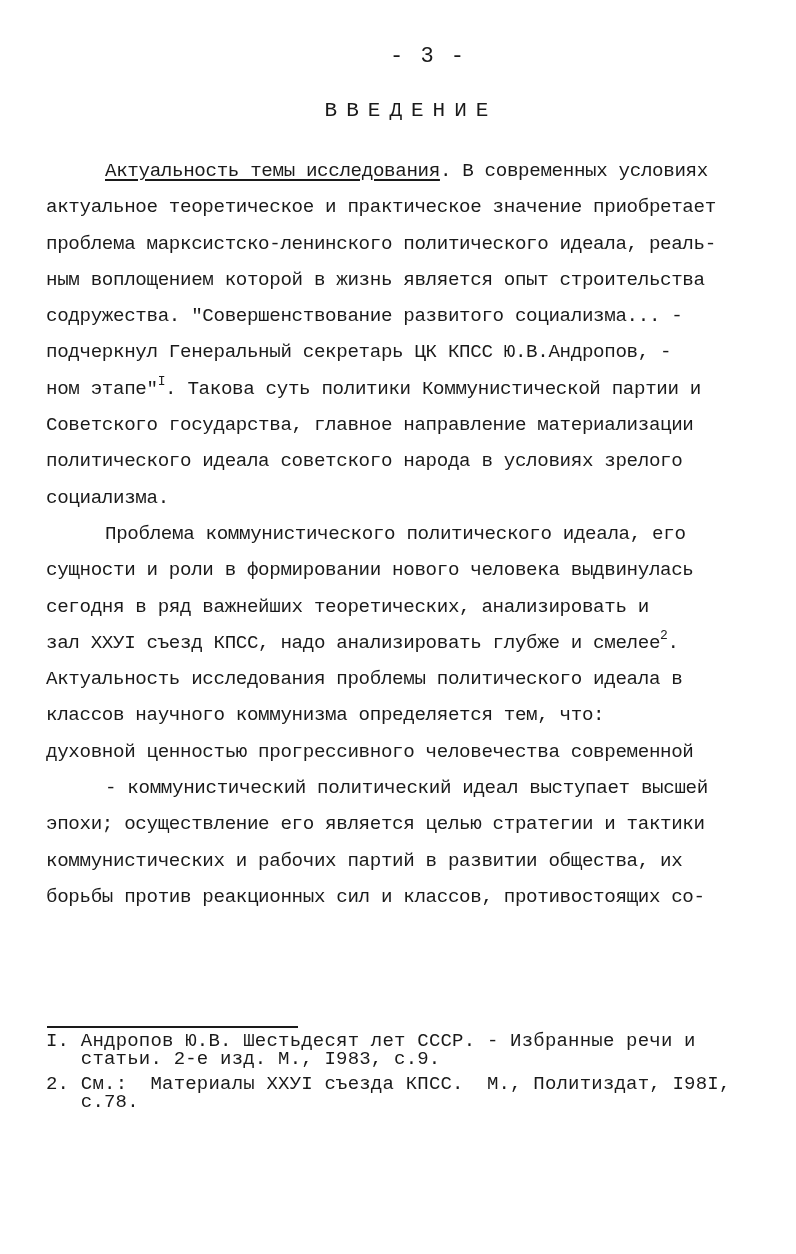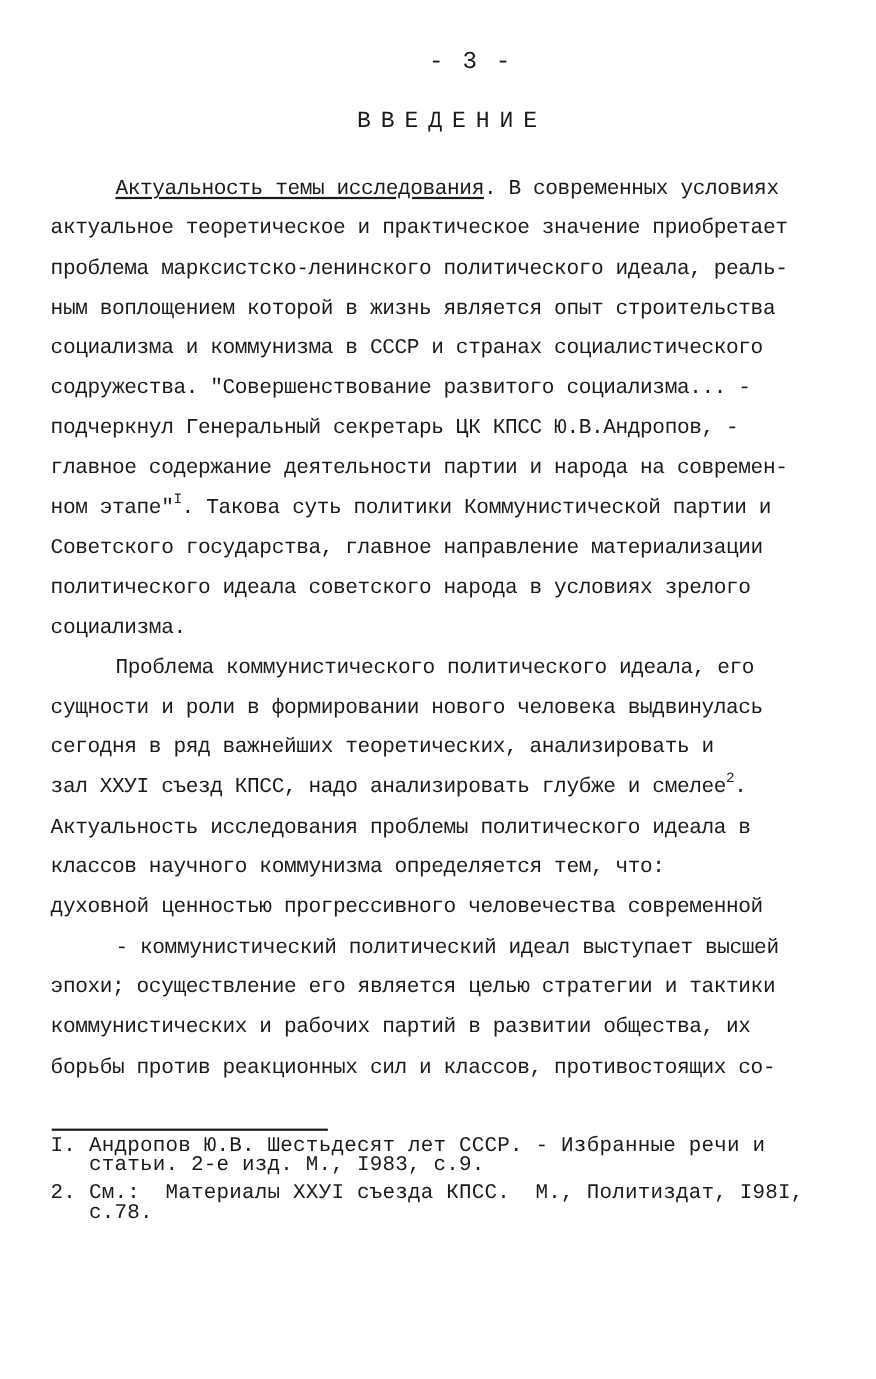--- a/index.html
+++ b/index.html
@@ -45,24 +45,22 @@
 
 <div class="page-number">- 3 -</div>
 <div class="title">ВВЕДЕНИЕ</div>
 
 <div class="body-text">
 
   <div class="line indent"><span class="underlined">Актуальность темы исследования</span><span>. В современных условиях</span></div>
   <div class="line">актуальное теоретическое и практическое значение приобретает</div>
   <div class="line">проблема марксистско-ленинского политического идеала, реаль-</div>
   <div class="line">ным воплощением которой в жизнь является опыт строительства</div>
-  <div class="line">социализма и коммунизма в СССР и странах социалистического</div>
   <div class="line">содружества. "Совершенствование развитого социализма... -</div>
   <div class="line">подчеркнул Генеральный секретарь ЦК КПСС Ю.В.Андропов, -</div>
-  <div class="line">главное содержание деятельности партии и народа на современ-</div>
   <div class="line"><span>ном этапе"</span><sup>I</sup><span>. Такова суть политики Коммунистической партии и</span></div>
   <div class="line">Советского государства, главное направление материализации</div>
   <div class="line">политического идеала советского народа в условиях зрелого</div>
   <div class="line">социализма.</div>
 
   <div class="line indent">Проблема коммунистического политического идеала, его</div>
   <div class="line">сущности и роли в формировании нового человека выдвинулась</div>
   <div class="line">сегодня в ряд важнейших теоретических, анализировать и</div>
   <div class="line"><span>зал ХХУI съезд КПСС, надо анализировать глубже и смелее</span><sup>2</sup><span>.</span></div>
   <div class="line">Актуальность исследования проблемы политического идеала в</div>

